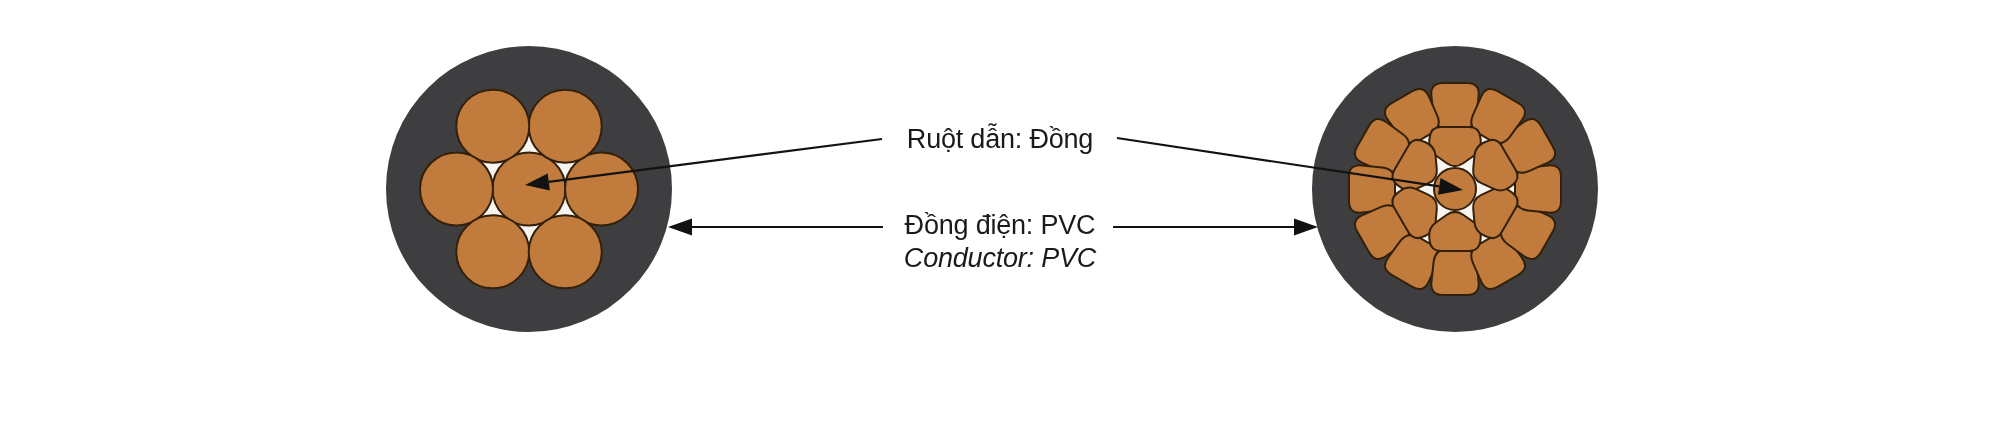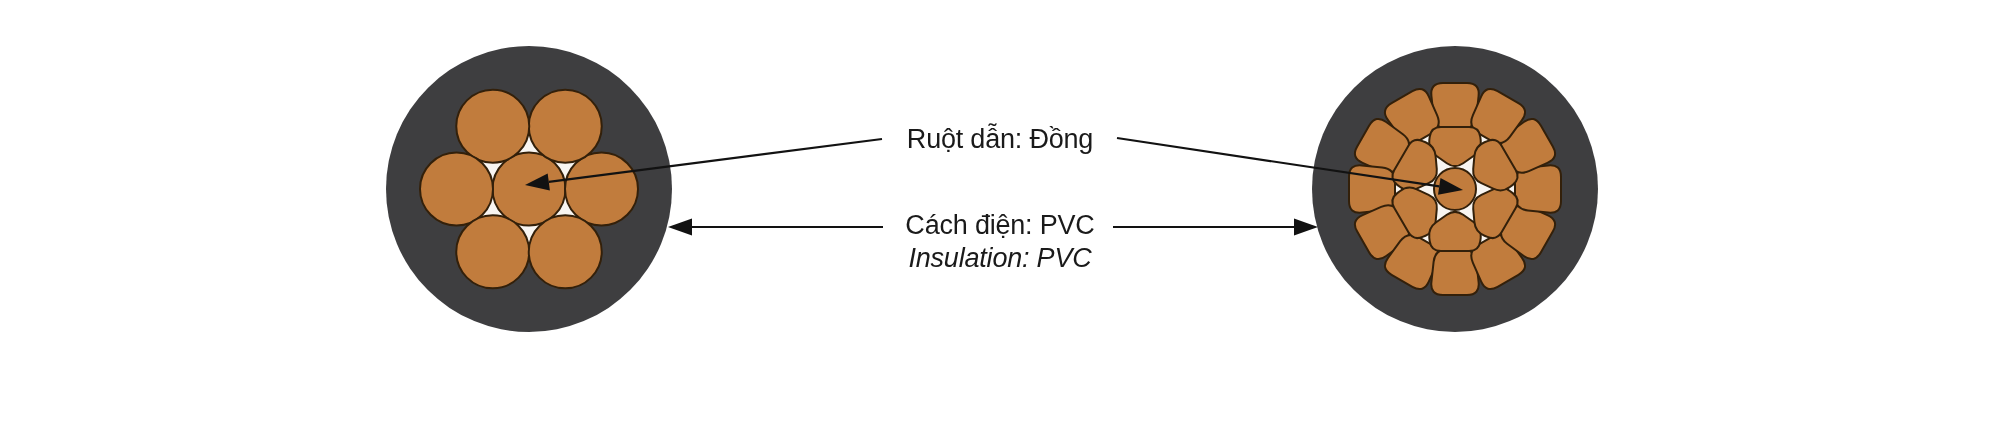--- a/index.html
+++ b/index.html
@@ -84,17 +84,17 @@
         <line x1="1113" y1="227" x2="1294" y2="227" stroke="#121212" stroke-width="2.2"></line>
         <polygon points="1318.0,227.0 1294.0,235.5 1294.0,218.5" fill="#121212"></polygon>
       </g>
     </svg>
 
   <div class="label-block" id="conductor-label">
     <div class="vi">Ruột dẫn: Đồng</div>
   </div>
 
   <div class="label-block" id="insulation-label">
-    <div class="vi">Cách điện: PVC</div>
-    <div class="en">Insulation: PVC</div>
+    <div class="vi">Đồng điện: PVC</div>
+    <div class="en">Conductor: PVC</div>
   </div>
 
 </div>
 
 </body></html>

